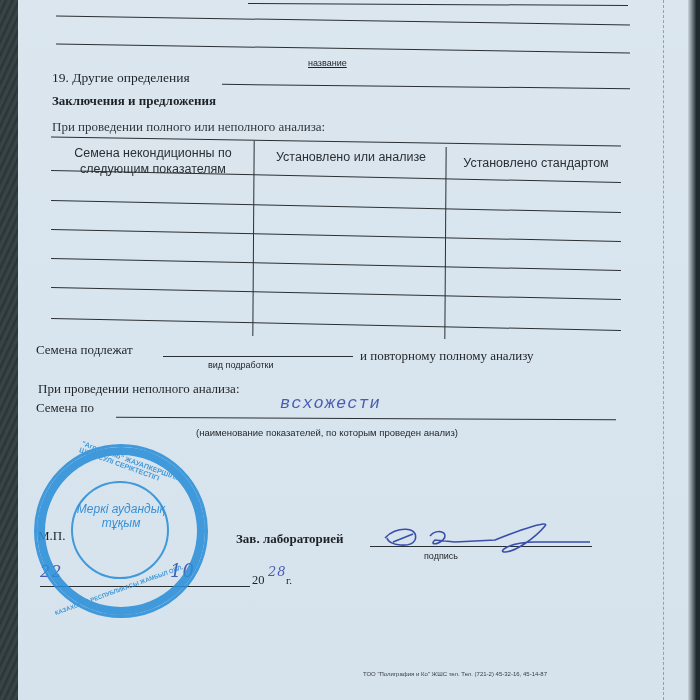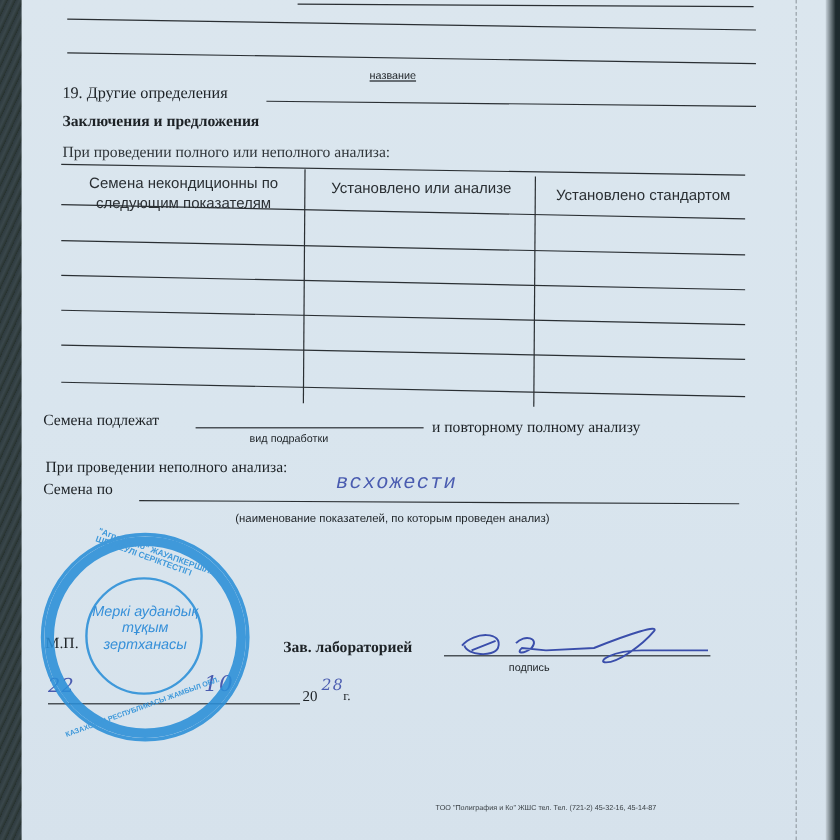--- a/index.html
+++ b/index.html
@@ -126,14 +126,13 @@
   <path d="M55 18 C 62 10, 75 14, 68 22 C 60 28, 55 26, 60 22 L 80 24" fill="none" stroke="#3a4eab" stroke-width="1.6"></path>
   <path d="M80 24 L 120 22 C 150 10, 175 2, 170 8 C 160 20, 140 34, 130 34 C 122 34, 134 24, 160 24 L 215 24" fill="none" stroke="#3a4eab" stroke-width="1.6"></path>
 </svg>
 
 <div class="stamp">
   <div class="stamp-inner"></div>
   <div class="stamp-ring-text" style="left:40px; top:14px; transform:rotate(20deg);">"АгроЗерно" ЖАУАПКЕРШІЛІГІ ШЕКТЕУЛІ СЕРІКТЕСТІГІ</div>
   <div class="stamp-ring-text" style="left:14px; top:140px; transform:rotate(-20deg); font-size:6px;">КАЗАХСТАН РЕСПУБЛИКАСЫ ЖАМБЫЛ ОБЛ.</div>
   <div class="stamp-text" style="top:56px;">Меркі аудандық</div>
   <div class="stamp-text" style="top:70px;">тұқым</div>
-  <div class="stamp-text" style="top:84px;">зертханасы</div>
 </div>
 
 </body></html>

